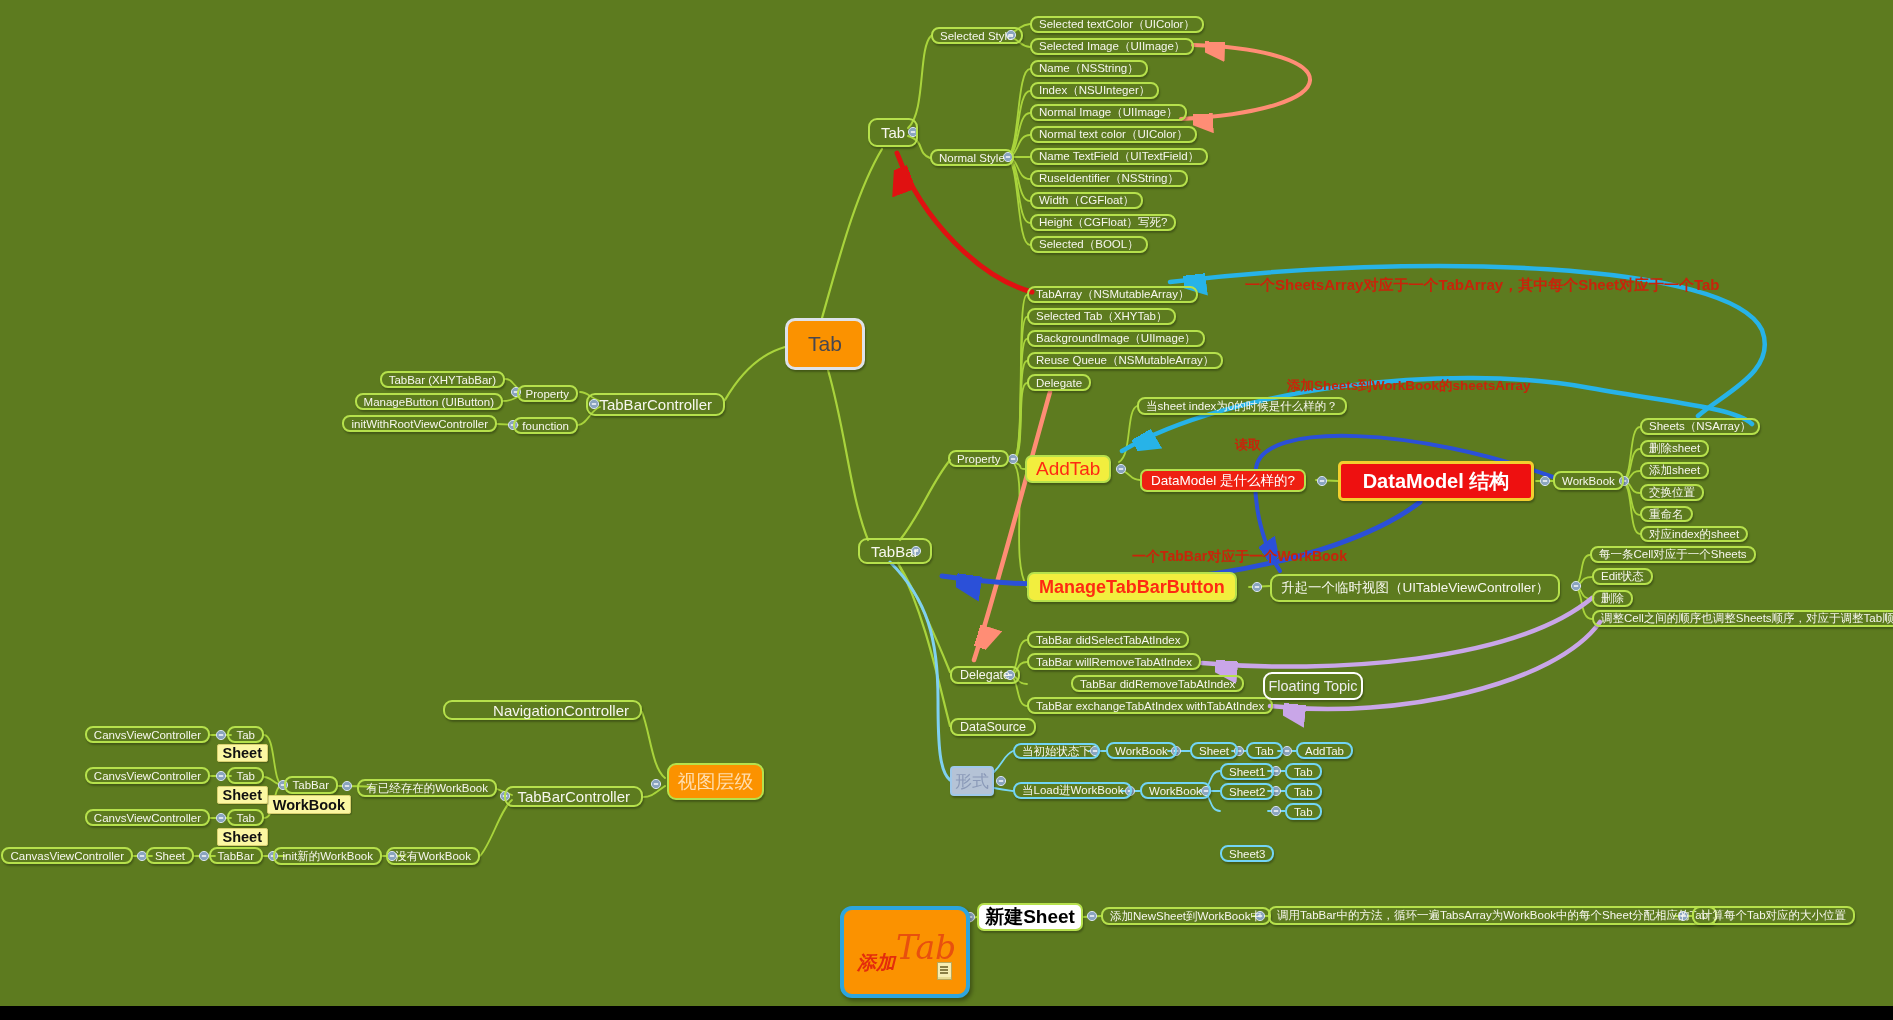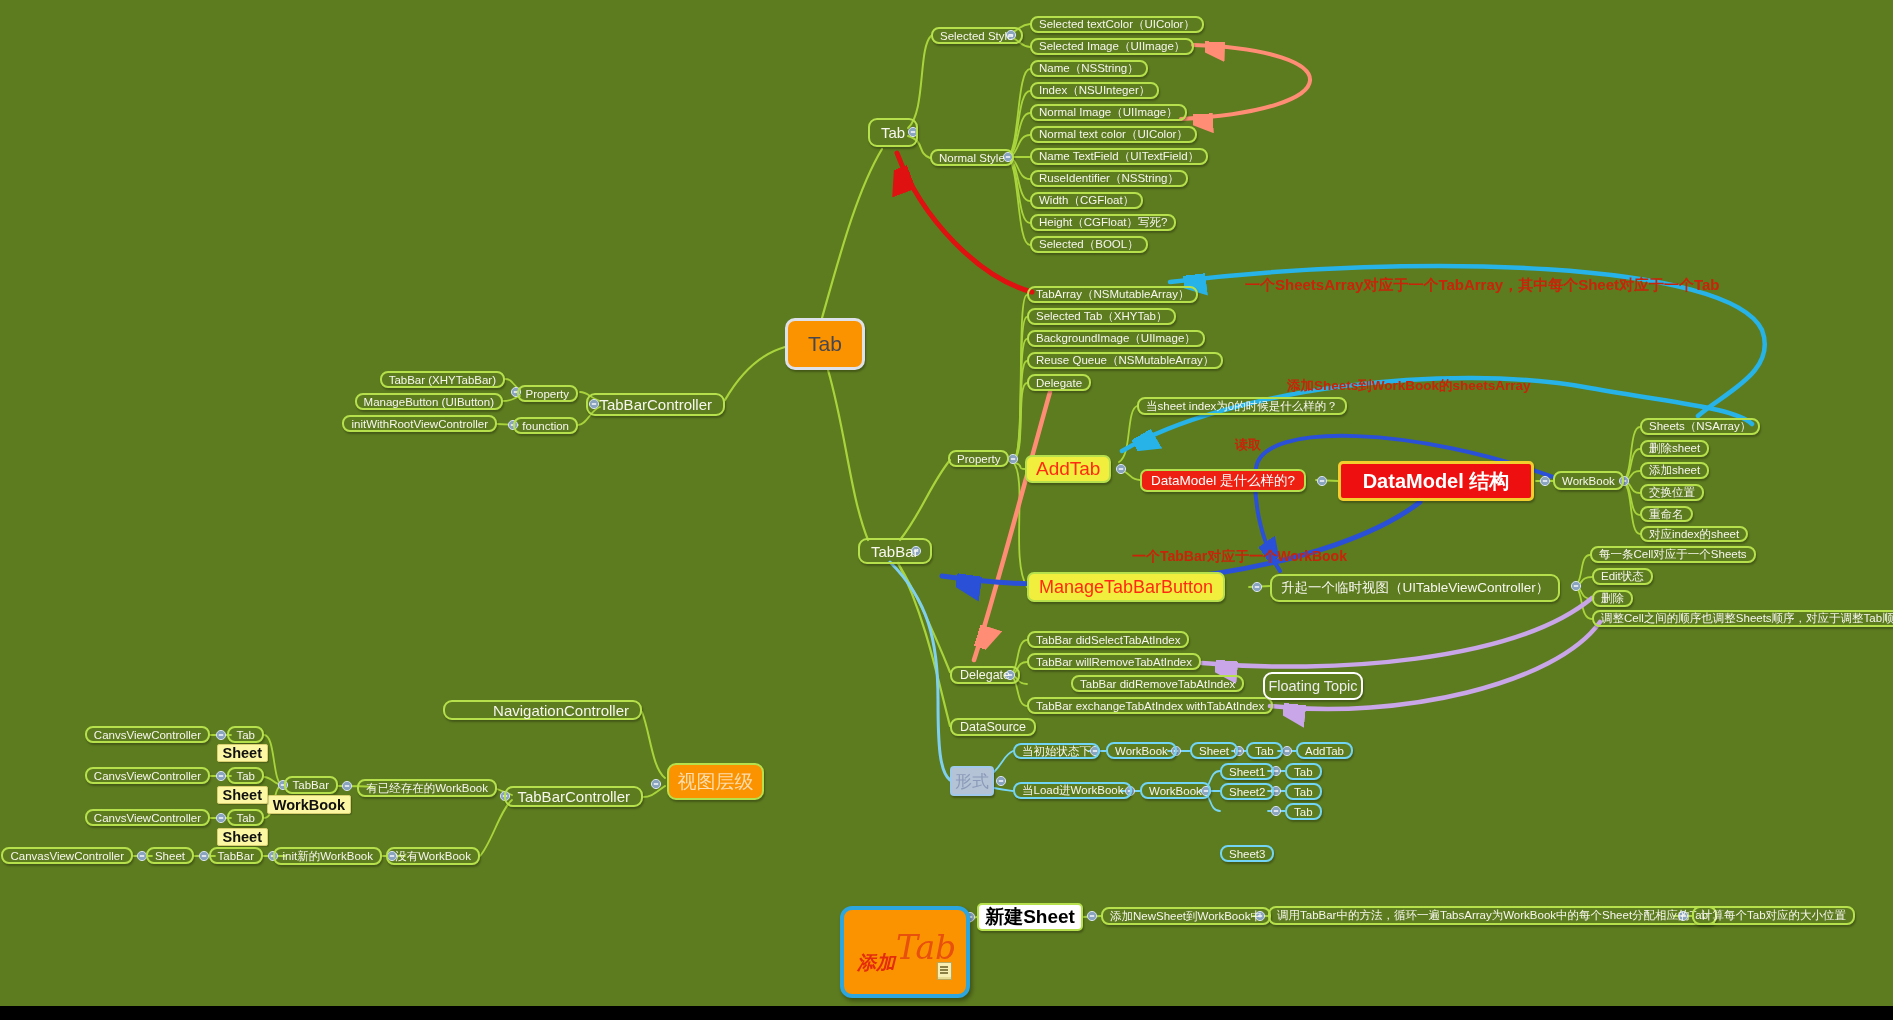--- a/index.html
+++ b/index.html
@@ -10,21 +10,21 @@
   .t   {border:2px solid #b6e14c;border-radius:8px;color:#f7f7ee;font-size:11.5px;padding:0 7px;}
   .t2  {border:2px solid #b6e14c;border-radius:8px;color:#f7f7ee;font-size:12.5px;padding:0 8px;}
   .tl  {border:2px solid #b6e14c;border-radius:9px;color:#f7f7ee;font-size:15px;padding:0 11px;}
   .tl2 {border:2px solid #b6e14c;border-radius:9px;color:#f7f7ee;font-size:13.5px;padding:12px 9px;}
   .root{background:#fb9200;border:3px solid #dde2ea;border-radius:10px;color:#474750;font-size:21px;}
   .tag {background:#fbf7a2;border:1px solid #d8d070;border-radius:2px;color:#101010;
         font-size:14.5px;font-weight:bold;padding:0 5px;box-shadow:1px 1px 1px rgba(0,0,0,.2);}
   .addtab{background:#f2ee3e;border:2px solid #b6e14c;border-radius:7px;color:#fe2a12;
         font-size:19px;padding:0 9px;}
   .manage{background:#f2ee3e;border:2px solid #b6e14c;border-radius:7px;color:#fe2a12;
-        font-size:18px;font-weight:normal;padding:0 10px;}
+        font-size:18px;font-weight:bold;padding:0 10px;}
   .redq{background:#ee2012;border:2px solid #b6e14c;border-radius:7px;color:#fff;
         font-size:13.5px;padding:0 9px;}
   .redbig{background:#ee1010;border:3px solid #f3cf2e;border-radius:5px;color:#fff;
         font-size:20px;font-weight:bold;}
   .floatw{border:2.5px solid #ffffff;border-radius:9px;color:#ececec;font-size:14.5px;}
   .fs  {background:#b5c3d6;border:2px solid #9fc8ea;border-radius:4px;color:#8b9ab8;font-size:17px;}
   .cy  {border:2px solid #72d5f6;border-radius:8px;color:#f6f6ee;font-size:11.5px;padding:0 7px;}
   .vlevel{background:#fb9200;border:2.5px solid #b6e14c;border-radius:9px;color:#ffddad;font-size:19px;}
   .white{background:#ffffff;border:2.5px solid #b6e14c;border-radius:5px;color:#000;
         font-size:19px;font-weight:bold;}
@@ -409,21 +409,21 @@
       <div class="node t" style="right: 1683px; top: 809px; height: 17px;">CanvsViewController</div>
       <div class="node t" style="right: 1629px; top: 726px; height: 17px;">Tab</div>
       <div class="node t" style="right: 1629px; top: 767px; height: 17px;">Tab</div>
       <div class="node t" style="right: 1629px; top: 809px; height: 17px;">Tab</div>
       <div class="node tag" style="right: 1625px; top: 744px; height: 18px;">Sheet</div>
       <div class="node tag" style="right: 1625px; top: 786px; height: 18px;">Sheet</div>
       <div class="node tag" style="right: 1625px; top: 828px; height: 18px;">Sheet</div>
       <div class="node t" style="right: 1760px; top: 847px; height: 17px;">CanvasViewController</div>
       <div class="node t" style="right: 1699px; top: 847px; height: 17px;">Sheet</div>
       <div class="node t" style="right: 1630px; top: 847px; height: 17px;">TabBar</div>
-      <div class="node white" style="left: 977px; top: 903px; width: 106px; height: 28px;">新建Sheet</div>
+      <div class="node white" style="left: 977px; top: 903px; width: 106px; height: 28px; border-radius: 7px;">新建Sheet</div>
       <div class="node t" style="left: 1101px; top: 907px; height: 18px;">添加NewSheet到WorkBook中</div>
       <div class="node t" style="left: 1268px; top: 906px; height: 19px;">调用TabBar中的方法，循环一遍TabsArray为WorkBook中的每个Sheet分配相应的Tab</div>
       <div class="node t" style="left: 1692px; top: 906px; height: 19px;">计算每个Tab对应的大小位置</div>
     </div>
   <div id="ann-layer">
       <div class="ann" style="left: 1245px; top: 276px; font-size: 15px;">一个SheetsArray对应于一个TabArray，其中每个Sheet对应于一个Tab</div>
       <div class="ann" style="left: 1287px; top: 377px; font-size: 13.5px;">添加Sheets到WorkBook的sheetsArray</div>
       <div class="ann" style="left: 1132px; top: 548px; font-size: 14px;">一个TabBar对应于一个WorkBook</div>
       <div class="ann" style="left: 1235px; top: 436px; font-size: 13px;">读取</div>
     </div>

